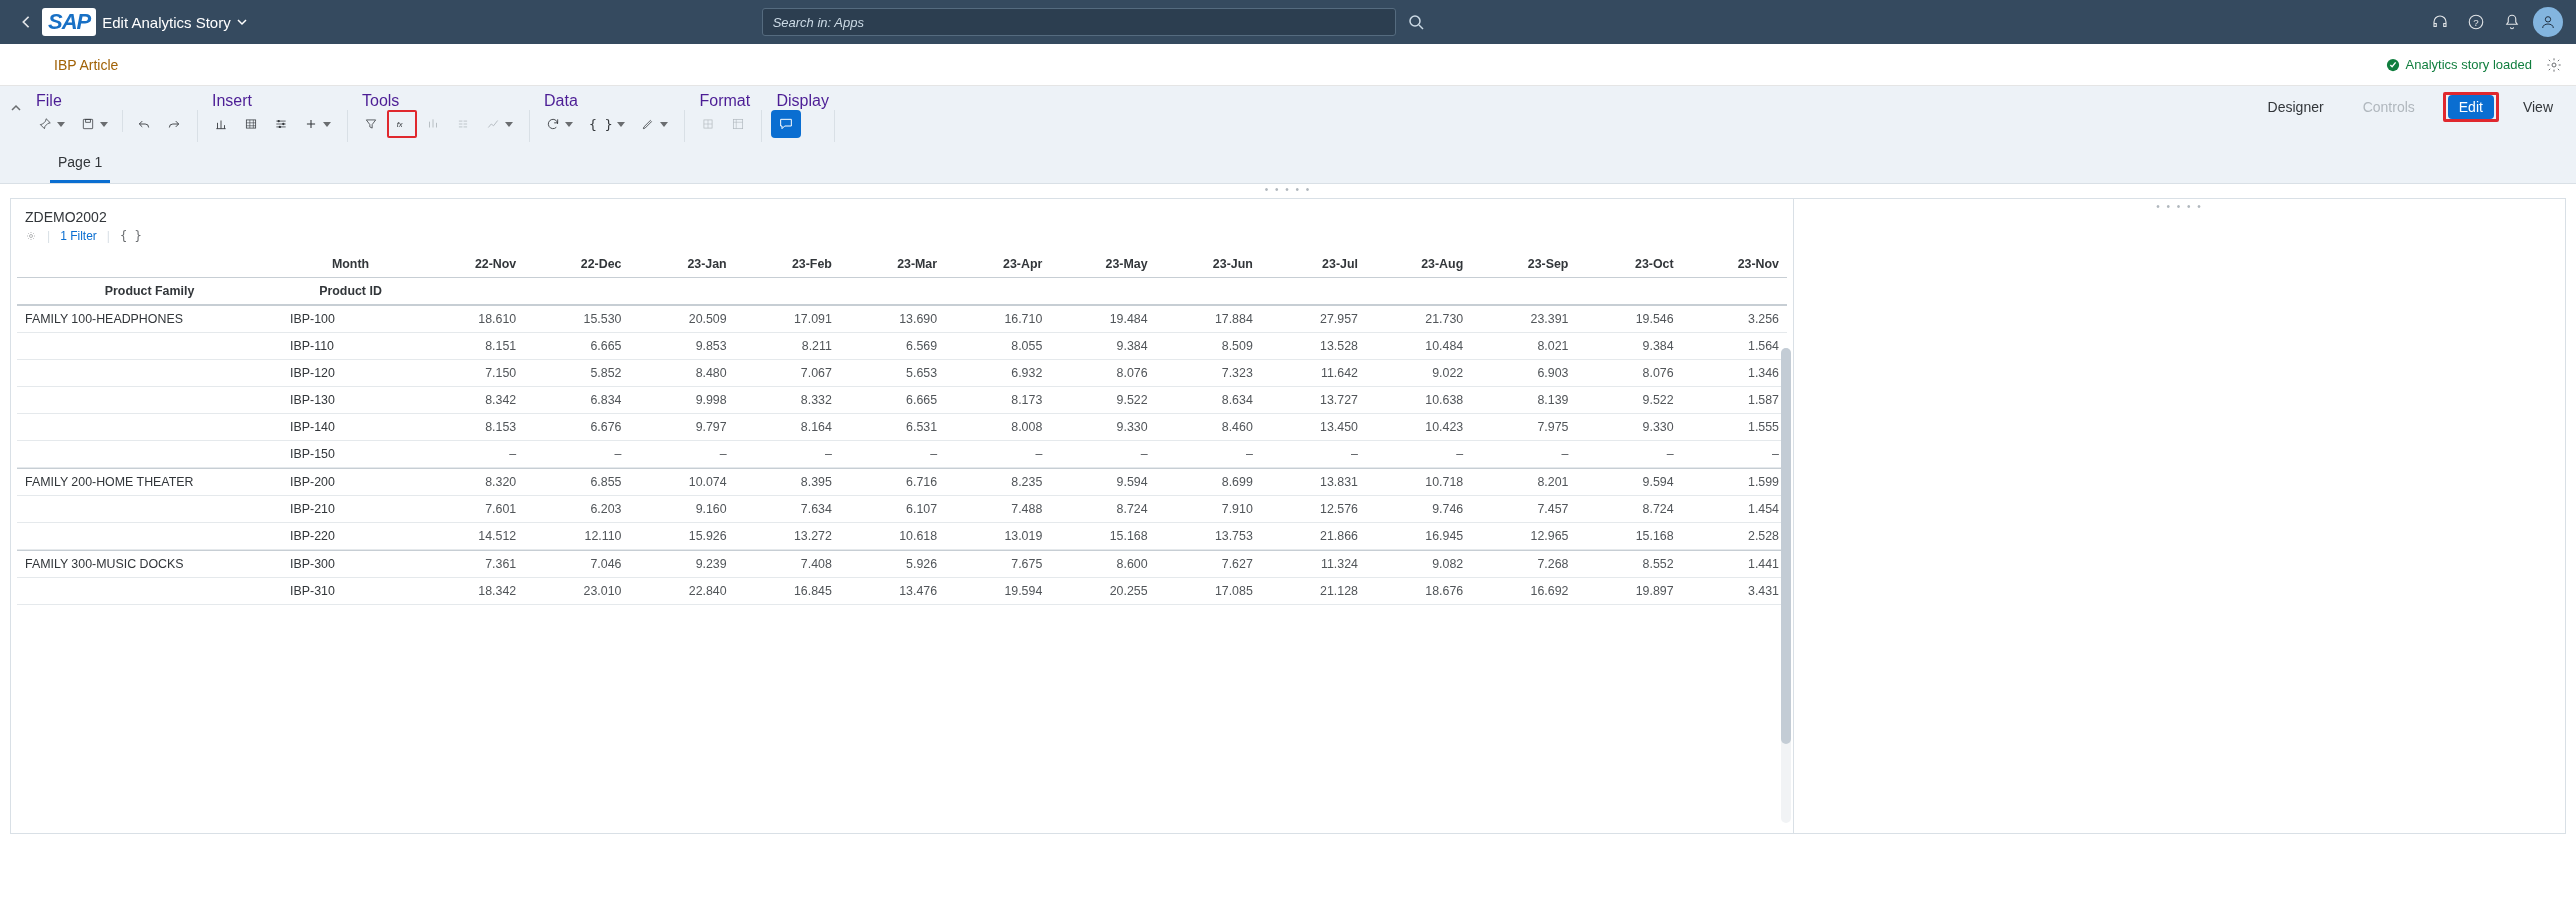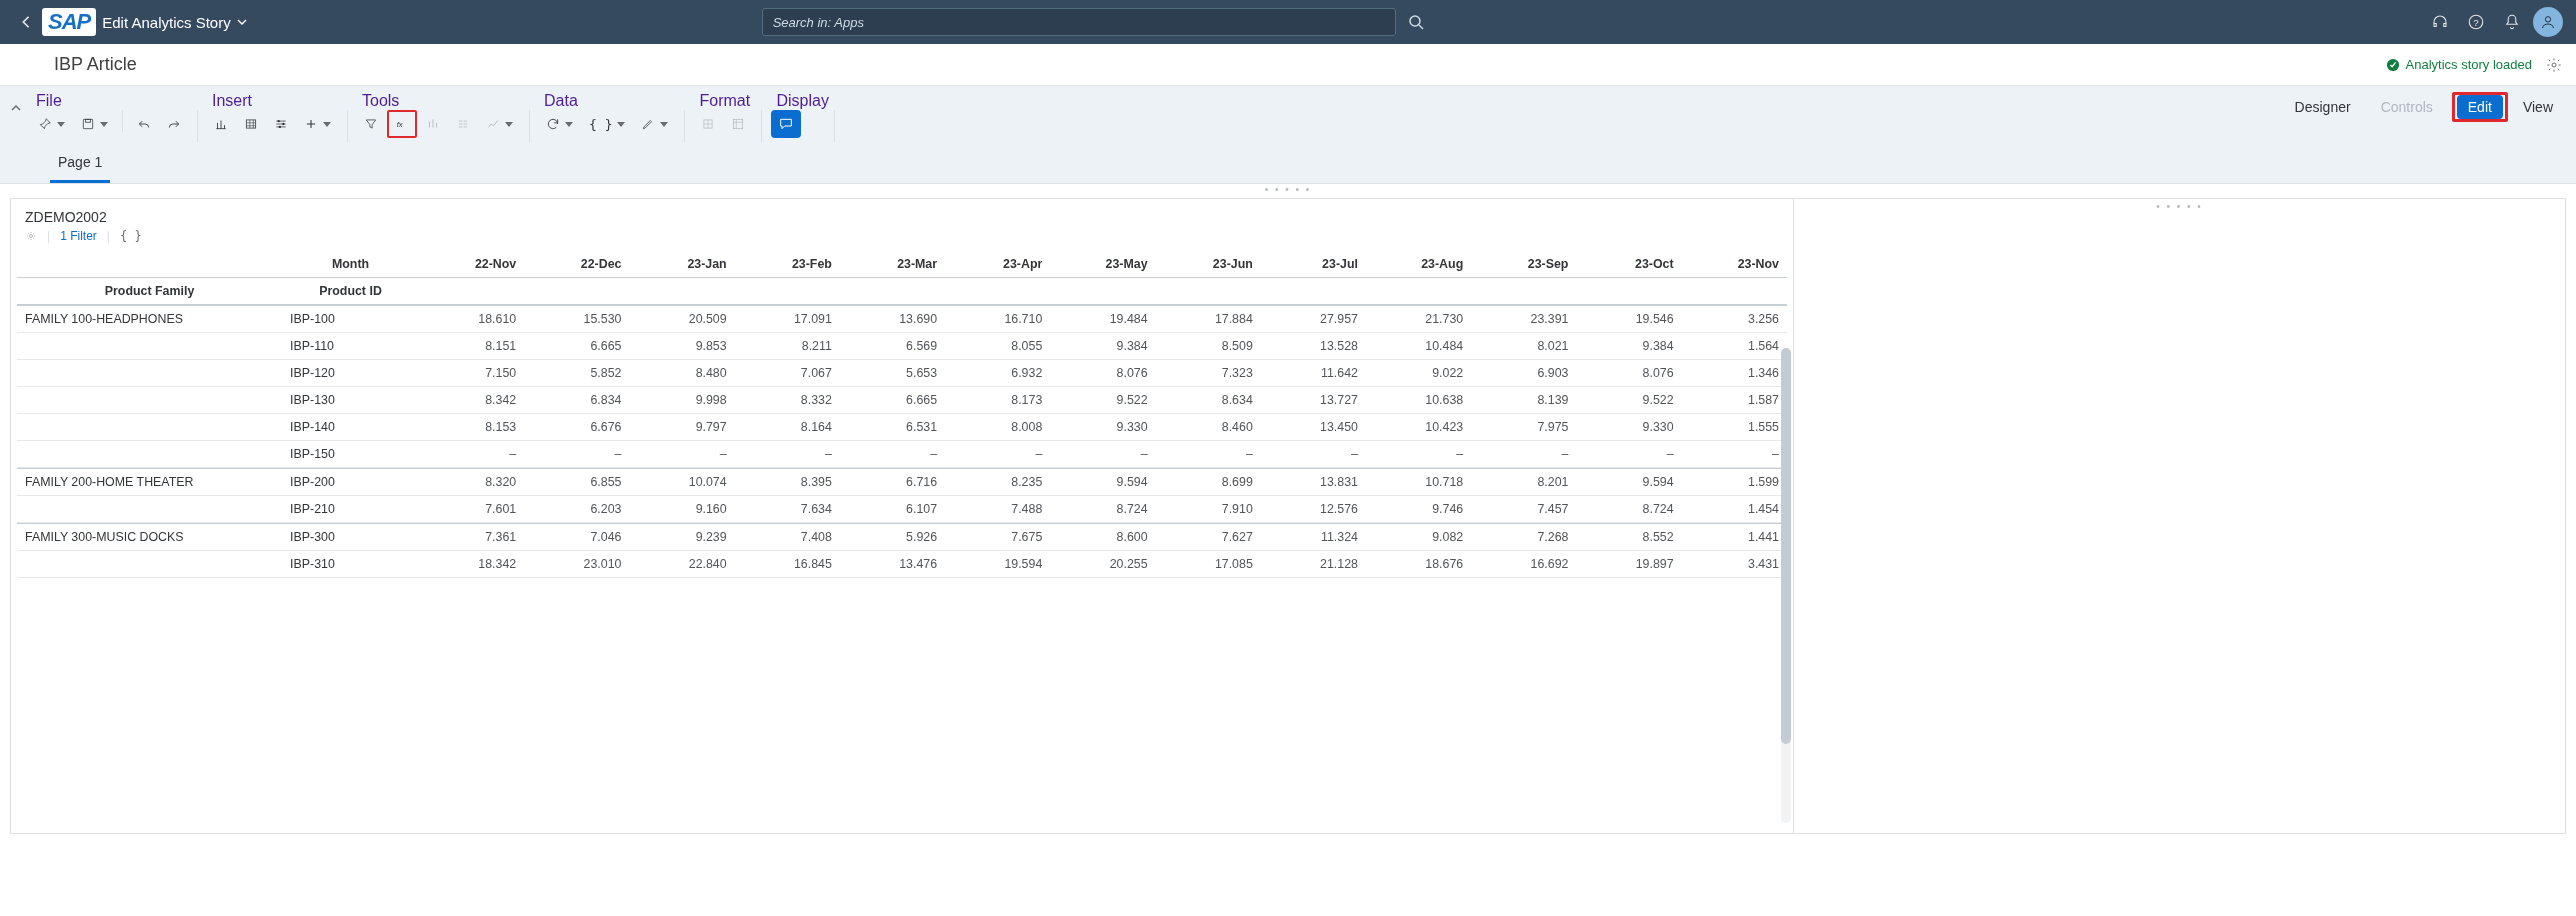--- a/index.html
+++ b/index.html
@@ -9,40 +9,40 @@
 .shellbar .back-btn{width:32px;height:32px;display:flex;align-items:center;justify-content:center;color:#fff;opacity:.85}
 .shellbar .logo{font-weight:800;font-style:italic;font-size:22px;letter-spacing:-1px;margin:0 0;background:#fff;color:#1870c5;padding:1px 6px;border-radius:3px}
 .shellbar .title{font-size:15px;margin-left:6px;display:flex;align-items:center;gap:6px}
 .shellbar .search{margin-left:515px;height:28px;width:634px;background:#2c3e50;border:1px solid #556b7f;border-radius:3px;display:flex;align-items:center;padding:0 10px;color:#cddbe6;font-style:italic;font-size:13px}
 .shellbar .search-icon{margin-left:12px;color:#cddbe6}
 .shellbar .spacer{flex:1}
 .shellbar .shell-btn{width:36px;height:36px;display:flex;align-items:center;justify-content:center;color:#fff;opacity:.85}
 .shellbar .avatar{width:30px;height:30px;border-radius:50%;background:#91c8f6;display:flex;align-items:center;justify-content:center;color:#1d2d3e}
 
 .subheader{height:42px;display:flex;align-items:center;padding:0 14px 0 54px;border-bottom:1px solid #e5e5e5}
-.subheader .page-title{font-size:18px;color:#404040}
+.subheader .page-title{font-size:14px;color:#a16207}
 .subheader .spacer{flex:1}
 .subheader .status{color:#107e3e;font-size:13px;display:flex;align-items:center;gap:6px;margin-right:14px}
 .subheader .status svg{width:14px;height:14px}
 .subheader .gear{color:#6a6d70}
 
 .ribbon{background:#edf2f7;border-bottom:1px solid #d9e0e6;padding:6px 10px 0 10px}
 .ribbon-row{display:flex;align-items:flex-start}
 .ribbon .collapse{width:20px;padding-top:10px;color:#6a6d70}
 .ribbon .group{display:flex;flex-direction:column;margin-right:8px}
 .ribbon .group-label{font-size:16px;color:#4c1d95;padding:0 6px 2px 6px;height:18px}
 .ribbon .group-btns{display:flex;align-items:flex-start;height:32px;border-right:1px solid #d9e0e6;padding-right:8px}
 .ribbon .group:last-of-type .group-btns{border-right:none}
 .ribbon .btn{min-width:28px;height:28px;padding:0 6px;display:flex;align-items:center;justify-content:center;color:#32363a;border:1px solid transparent;border-radius:4px;margin:0 1px;position:relative}
 .ribbon .btn.drop::after{content:"";border-left:4px solid transparent;border-right:4px solid transparent;border-top:5px solid #6a6d70;margin-left:5px}
 .ribbon .btn.disabled{color:#b0b7bd}
 .ribbon .btn.active{background:#0a6ed1;color:#fff}
 .ribbon .btn.highlight{border:2px solid #e0282e;border-radius:2px}
 .ribbon .sep{width:1px;height:22px;background:#d9e0e6;margin:0 6px}
-.ribbon .right-actions{margin-left:auto;display:flex;align-items:center;gap:8px;padding:0 6px 6px 0}
+.ribbon .right-actions{margin-left:auto;display:flex;align-items:center;gap:17px;padding:0 6px 6px 0}
 .ribbon .text-btn{height:30px;padding:0 10px;display:flex;align-items:center;font-size:14px;color:#32363a;border:1px solid transparent;border-radius:4px}
 .ribbon .text-btn.disabled{color:#b0b7bd}
 .ribbon .text-btn.primary{background:#0a6ed1;color:#fff}
 .ribbon .text-btn.edit-wrap{border:3px solid #e0282e;padding:2px;border-radius:2px}
 .tabs-row{display:flex;align-items:center;padding:4px 10px 0 40px}
 .tabs-row .tab{padding:8px 8px 10px;font-size:14px;color:#32363a;border-bottom:3px solid #0a6ed1;}
 
 .content{display:flex;border:1px solid #d9e0e6;margin:4px 10px}
 .pane-left{flex:0 0 1783px;border-right:1px solid #d9e0e6;position:relative}
 .pane-right{flex:1;min-height:634px}
@@ -500,20 +500,37 @@
               <td class="num">6.107</td>
               <td class="num">7.488</td>
               <td class="num">8.724</td>
               <td class="num">7.910</td>
               <td class="num">12.576</td>
               <td class="num">9.746</td>
               <td class="num">7.457</td>
               <td class="num">8.724</td>
               <td class="num">1.454</td>
             </tr>
+            <tr>
+              <td class="lbl"></td>
+              <td class="lbl">IBP-220</td>
+              <td class="num">14.512</td>
+              <td class="num">12.110</td>
+              <td class="num">15.926</td>
+              <td class="num">13.272</td>
+              <td class="num">10.618</td>
+              <td class="num">13.019</td>
+              <td class="num">15.168</td>
+              <td class="num">13.753</td>
+              <td class="num">21.866</td>
+              <td class="num">16.945</td>
+              <td class="num">12.965</td>
+              <td class="num">15.168</td>
+              <td class="num">2.528</td>
+            </tr>
             <tr class="row-divider">
               <td class="lbl">FAMILY 300-MUSIC DOCKS</td>
               <td class="lbl">IBP-300</td>
               <td class="num">7.361</td>
               <td class="num">7.046</td>
               <td class="num">9.239</td>
               <td class="num">7.408</td>
               <td class="num">5.926</td>
               <td class="num">7.675</td>
               <td class="num">8.600</td>

